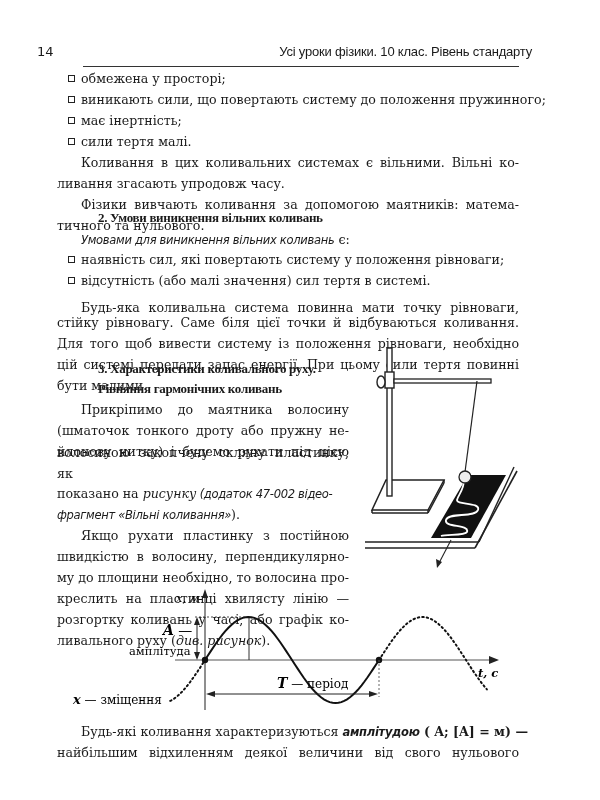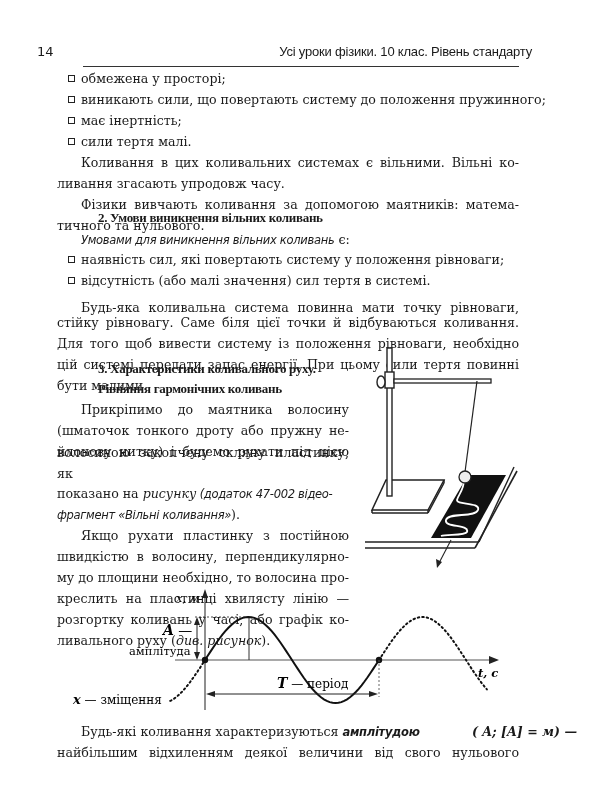--- a/index.html
+++ b/index.html
@@ -8,21 +8,21 @@
   .abs { position:absolute; }
   .hdr-num { left:37px; top:44px; font-family:"DejaVu Sans", sans-serif; font-size:13px; }
   .hdr-title { right:68px; top:44px; font-family:"Liberation Sans", sans-serif; font-size:13px; letter-spacing:-0.2px; }
   .hdr-rule { left:83px; top:66px; width:436px; height:0; border-top:1.2px solid #333; }
   .t { font-size:12.6px; line-height:21px; white-space:nowrap; }
   .just { text-align:justify; text-align-last:justify; white-space:normal; }
   .bul { position:absolute; width:7px; height:7px; border:1.3px solid #222; box-sizing:border-box; }
   .h2 { font-family:Liberation Serif, serif; font-weight:bold; font-size:13px; letter-spacing:-0.3px;margin-left:17px; }
   .it { font-style:italic;margin-top:21px; }
   .sans-it { font-family:"DejaVu Sans", sans-serif; font-style:italic; font-size:11.5px; letter-spacing:-0.3px; }
-  .math { font-family:"DejaVu Serif", serif; font-style:italic; font-weight:bold;margin-left:48px; }
+  .math { font-family:"DejaVu Serif", serif; font-weight:bold; }
   svg text { font-family:"DejaVu Serif", serif; }
 </style>
 </head>
 <body>
 
 <div class="abs hdr-num">14</div>
 <div class="abs hdr-title">Усі уроки фізики. 10 клас. Рівень стандарту</div>
 <div class="abs hdr-rule"></div>
 
 <div>

